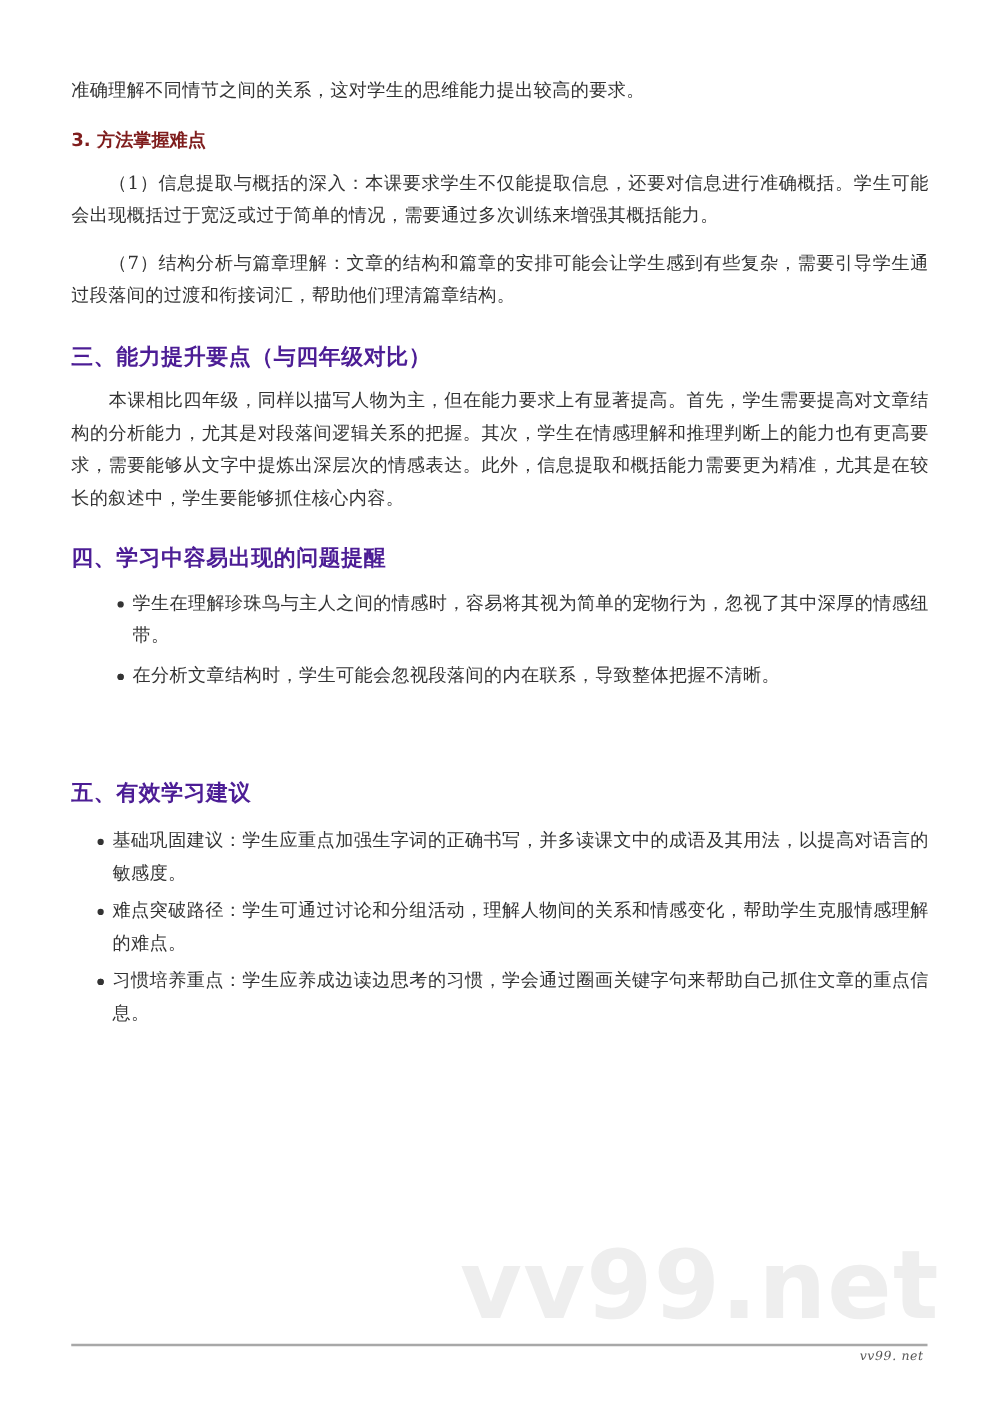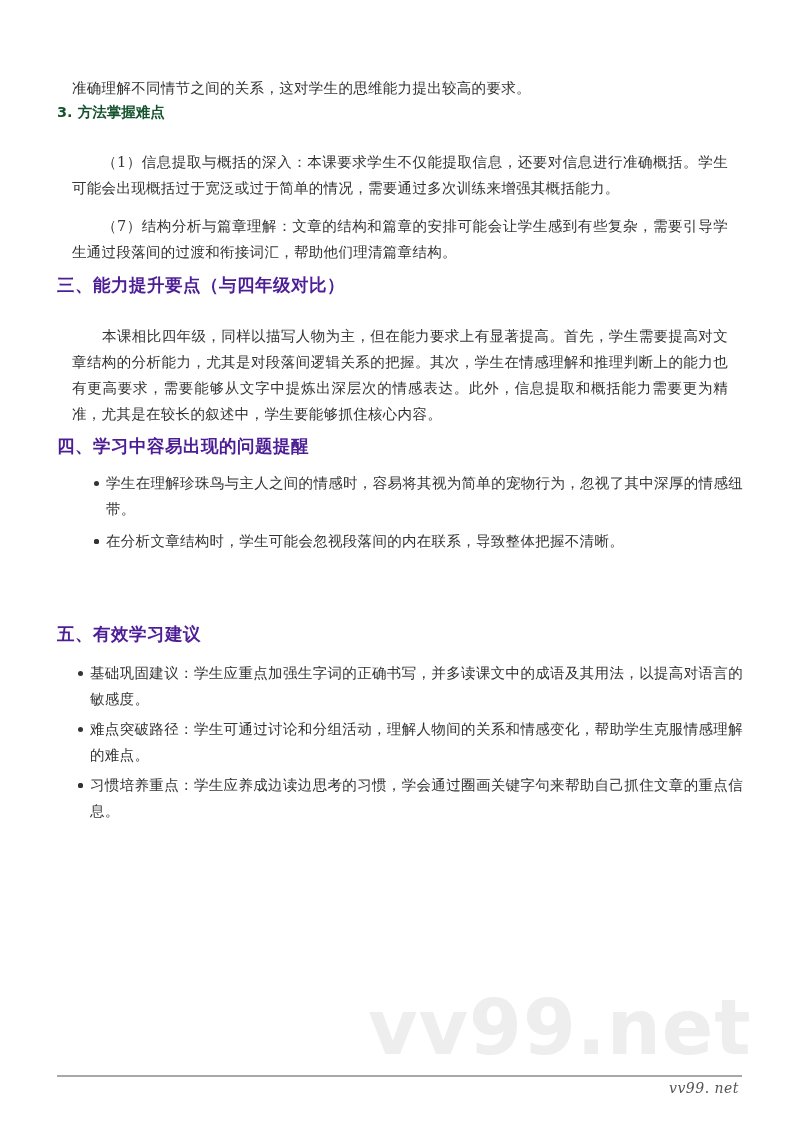--- a/index.html
+++ b/index.html
@@ -1,31 +1,31 @@
 <!DOCTYPE html>
 <html><head>
 <meta charset="utf-8">
 <style>
   html, body { margin: 0; padding: 0; background: #ffffff; }
   body { width: 800px; height: 1130px; position: relative; overflow: hidden;
          font-family: "DejaVu Serif", "Liberation Serif", serif; color: #333333; }
   .page { position: absolute; left: 57px; top: 0; width: 686px; }
-  .p { font-size: 14.5px; line-height: 26px; margin: 15px; text-align: justify; letter-spacing: 0.3px; }
+  .p { font-size: 14.5px; line-height: 26px; margin: 0; text-align: justify; letter-spacing: 0.3px; }
   .indent { text-indent: 30px; }
-  .h3 { font-family: "DejaVu Sans", "Liberation Sans", sans-serif; font-weight: bold; font-size: 14.5px; color: #14532d; margin: 0; }
+  .h3 { font-family: "DejaVu Sans", "Liberation Sans", sans-serif; font-weight: bold; font-size: 14.5px; color: #7f1d1d; margin: 0; }
   .h2 { font-family: Liberation Mono, monospace; font-weight: bold; font-size: 17.5px; color: #4c1d95; margin: 0; letter-spacing: 0.5px; }
   ul { list-style: none; margin: 0; padding: 0; }
   li { position: relative; padding-left: 33px; font-size: 14.5px; line-height: 26px; letter-spacing: 0.3px; text-align: justify; }
   li .dot { position: absolute; left: 21px; top: 11px; width: 5px; height: 5px; border-radius: 50%; background: #333; }
   .abs { position: absolute; left: 0; right: 0; }
   .watermark { position: absolute; left: 368px; top: 990px; font-family: "DejaVu Sans", "Liberation Sans", sans-serif;
                font-weight: bold; font-size: 76px; color: #eeeeee; letter-spacing: 1px; line-height: 1; }
   .footer-line { position: absolute; left: 57px; top: 1075px; width: 685px; height: 2px; background: #a8a8a8; }
   .footer-text { position: absolute; right: 61px; top: 1080px; font-family: "DejaVu Serif", serif; font-style: italic;
-                 font-size: 14px; color: #555; letter-spacing: 0.5px; }
+                 font-size: 10px; color: #555; letter-spacing: 0.5px; }
 </style>
 </head>
 <body>
 
 <div class="page">
 
   <p class="p abs" style="top:60px;">准确理解不同情节之间的关系，这对学生的思维能力提出较高的要求。</p>
 
   <h3 class="h3 abs" style="top:103px;">3. 方法掌握难点</h3>
 

